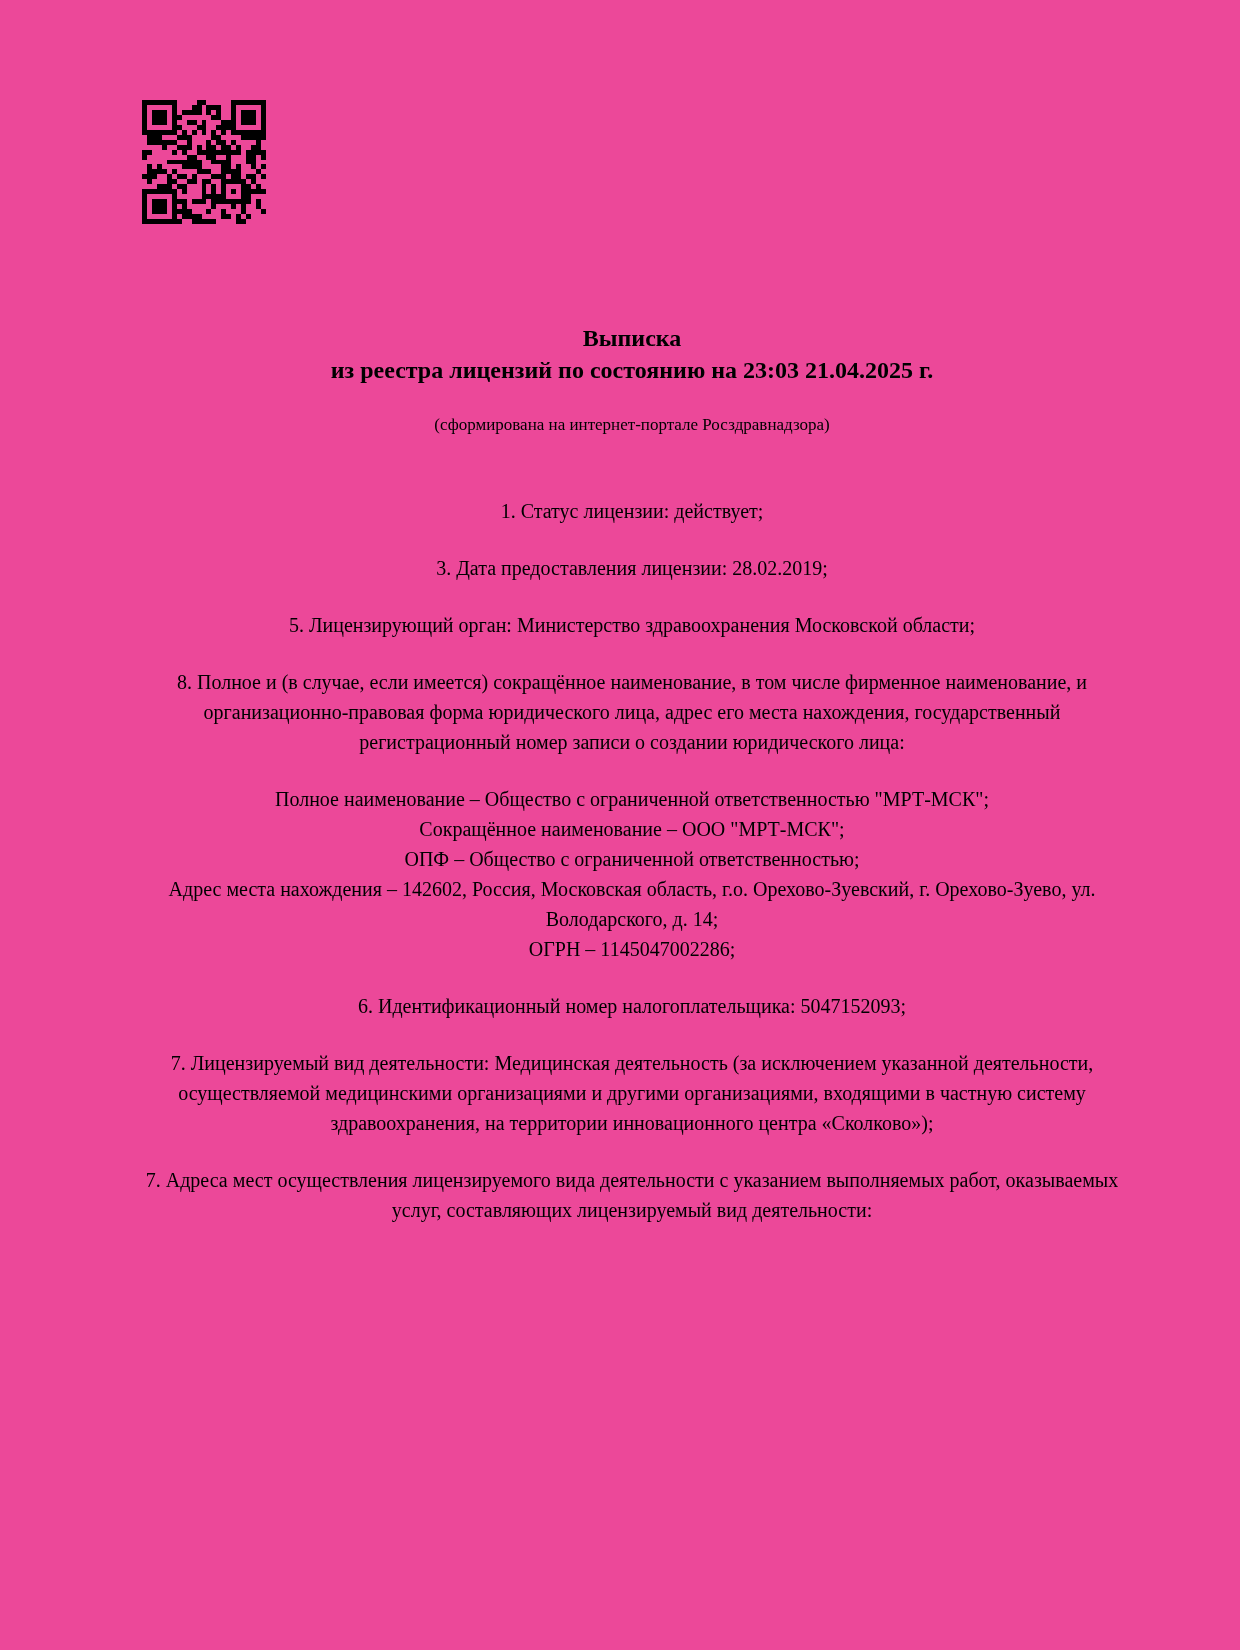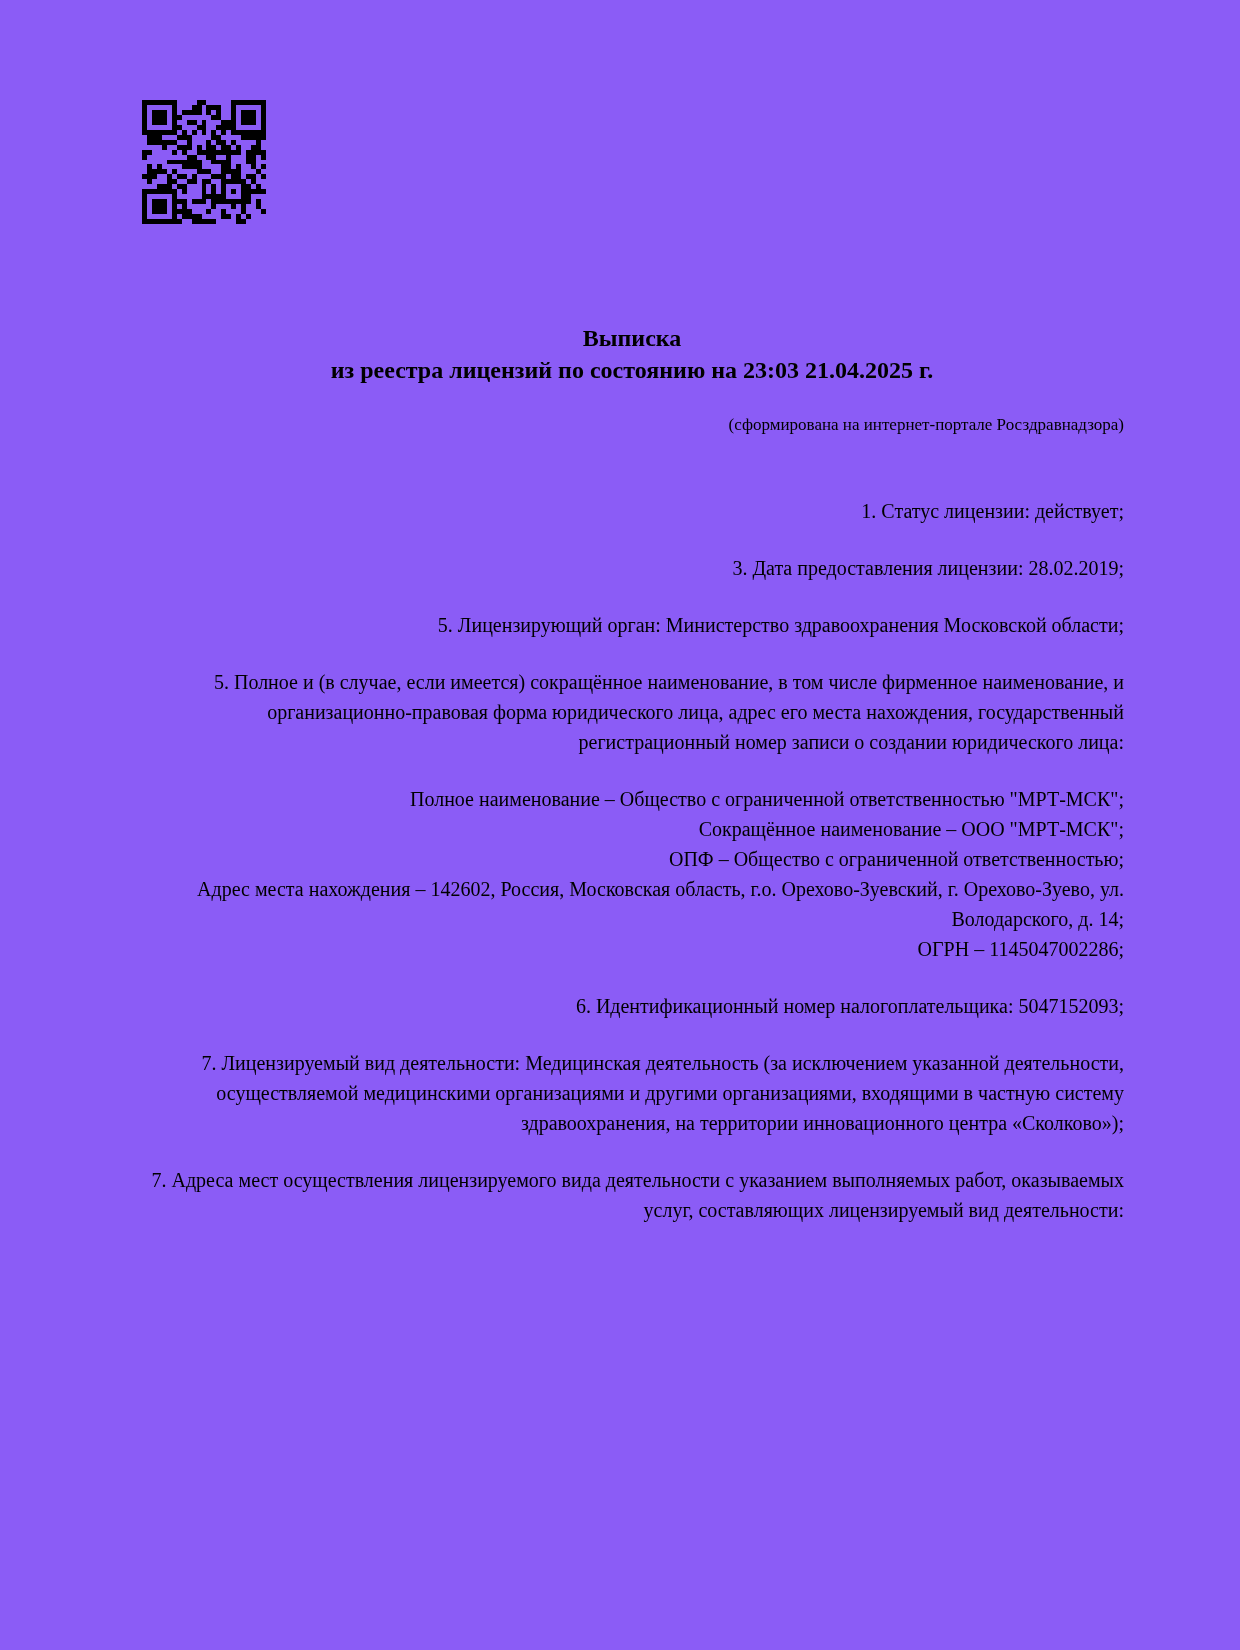--- a/index.html
+++ b/index.html
@@ -9,53 +9,53 @@
     height: 1650px;
     position: relative;
     font-family: "Liberation Serif", "DejaVu Serif", serif;
     color: #000000;
     overflow: hidden;
   }
   .page {
     position: relative;
     width: 1240px;
     height: 1650px;
-    background: #8b5cf6;
+    background: #ec4899;
   }
   .qr {
     position: absolute;
     left: 142px;
     top: 100px;
     width: 124px;
     height: 124px;
   }
   .content {
     padding: 322px 116px 0 140px;
   }
   .title {
     text-align: center;
     font-weight: bold;
     font-size: 24px;
     line-height: 32px;
   }
   .subtitle {
-    text-align: right;
+    text-align: center;
     font-size: 17px;
     line-height: 22px;
     margin-top: 28px;
   }
   .body-text {
     margin-top: 60px;
   }
   .body-text p {
     font-size: 20px;
     line-height: 30px;
     margin: 0 0 27px 0;
     white-space: pre-line;
-    text-align: right;
+    text-align: center;
   }
 </style>
 </head>
 <body>
 
 <div class="page">
 
   <div class="qr" aria-hidden="true"><svg viewBox="0 0 25 25" width="100%" height="100%" shape-rendering="crispEdges">
         <path d="M0 0h1v1h-1zM1 0h1v1h-1zM2 0h1v1h-1zM3 0h1v1h-1zM4 0h1v1h-1zM5 0h1v1h-1zM6 0h1v1h-1zM11 0h1v1h-1zM12 0h1v1h-1zM18 0h1v1h-1zM19 0h1v1h-1zM20 0h1v1h-1zM21 0h1v1h-1zM22 0h1v1h-1zM23 0h1v1h-1zM24 0h1v1h-1zM0 1h1v1h-1zM6 1h1v1h-1zM10 1h1v1h-1zM11 1h1v1h-1zM13 1h1v1h-1zM14 1h1v1h-1zM15 1h1v1h-1zM18 1h1v1h-1zM24 1h1v1h-1zM0 2h1v1h-1zM2 2h1v1h-1zM3 2h1v1h-1zM4 2h1v1h-1zM6 2h1v1h-1zM8 2h1v1h-1zM9 2h1v1h-1zM10 2h1v1h-1zM11 2h1v1h-1zM13 2h1v1h-1zM15 2h1v1h-1zM18 2h1v1h-1zM20 2h1v1h-1zM21 2h1v1h-1zM22 2h1v1h-1zM24 2h1v1h-1zM0 3h1v1h-1zM2 3h1v1h-1zM3 3h1v1h-1zM4 3h1v1h-1zM6 3h1v1h-1zM7 3h1v1h-1zM14 3h1v1h-1zM15 3h1v1h-1zM18 3h1v1h-1zM20 3h1v1h-1zM21 3h1v1h-1zM22 3h1v1h-1zM24 3h1v1h-1zM0 4h1v1h-1zM2 4h1v1h-1zM3 4h1v1h-1zM4 4h1v1h-1zM6 4h1v1h-1zM9 4h1v1h-1zM10 4h1v1h-1zM12 4h1v1h-1zM16 4h1v1h-1zM17 4h1v1h-1zM18 4h1v1h-1zM20 4h1v1h-1zM21 4h1v1h-1zM22 4h1v1h-1zM24 4h1v1h-1zM0 5h1v1h-1zM6 5h1v1h-1zM7 5h1v1h-1zM11 5h1v1h-1zM12 5h1v1h-1zM15 5h1v1h-1zM16 5h1v1h-1zM17 5h1v1h-1zM18 5h1v1h-1zM24 5h1v1h-1zM0 6h1v1h-1zM1 6h1v1h-1zM2 6h1v1h-1zM3 6h1v1h-1zM4 6h1v1h-1zM5 6h1v1h-1zM6 6h1v1h-1zM8 6h1v1h-1zM10 6h1v1h-1zM12 6h1v1h-1zM14 6h1v1h-1zM16 6h1v1h-1zM18 6h1v1h-1zM19 6h1v1h-1zM20 6h1v1h-1zM21 6h1v1h-1zM22 6h1v1h-1zM23 6h1v1h-1zM24 6h1v1h-1zM1 7h1v1h-1zM2 7h1v1h-1zM3 7h1v1h-1zM7 7h1v1h-1zM8 7h1v1h-1zM9 7h1v1h-1zM14 7h1v1h-1zM15 7h1v1h-1zM20 7h1v1h-1zM21 7h1v1h-1zM22 7h1v1h-1zM23 7h1v1h-1zM24 7h1v1h-1zM1 8h1v1h-1zM2 8h1v1h-1zM3 8h1v1h-1zM4 8h1v1h-1zM5 8h1v1h-1zM6 8h1v1h-1zM9 8h1v1h-1zM13 8h1v1h-1zM15 8h1v1h-1zM16 8h1v1h-1zM18 8h1v1h-1zM23 8h1v1h-1zM4 9h1v1h-1zM7 9h1v1h-1zM8 9h1v1h-1zM9 9h1v1h-1zM11 9h1v1h-1zM13 9h1v1h-1zM14 9h1v1h-1zM16 9h1v1h-1zM17 9h1v1h-1zM19 9h1v1h-1zM22 9h1v1h-1zM23 9h1v1h-1zM0 10h1v1h-1zM1 10h1v1h-1zM6 10h1v1h-1zM8 10h1v1h-1zM11 10h1v1h-1zM12 10h1v1h-1zM13 10h1v1h-1zM14 10h1v1h-1zM15 10h1v1h-1zM16 10h1v1h-1zM17 10h1v1h-1zM18 10h1v1h-1zM19 10h1v1h-1zM21 10h1v1h-1zM22 10h1v1h-1zM23 10h1v1h-1zM24 10h1v1h-1zM0 11h1v1h-1zM9 11h1v1h-1zM10 11h1v1h-1zM13 11h1v1h-1zM14 11h1v1h-1zM17 11h1v1h-1zM21 11h1v1h-1zM22 11h1v1h-1zM24 11h1v1h-1zM5 12h1v1h-1zM6 12h1v1h-1zM7 12h1v1h-1zM8 12h1v1h-1zM9 12h1v1h-1zM10 12h1v1h-1zM11 12h1v1h-1zM14 12h1v1h-1zM15 12h1v1h-1zM16 12h1v1h-1zM17 12h1v1h-1zM21 12h1v1h-1zM22 12h1v1h-1zM1 13h1v1h-1zM3 13h1v1h-1zM8 13h1v1h-1zM9 13h1v1h-1zM10 13h1v1h-1zM11 13h1v1h-1zM16 13h1v1h-1zM17 13h1v1h-1zM19 13h1v1h-1zM22 13h1v1h-1zM24 13h1v1h-1zM1 14h1v1h-1zM2 14h1v1h-1zM3 14h1v1h-1zM4 14h1v1h-1zM6 14h1v1h-1zM11 14h1v1h-1zM12 14h1v1h-1zM13 14h1v1h-1zM16 14h1v1h-1zM17 14h1v1h-1zM18 14h1v1h-1zM19 14h1v1h-1zM23 14h1v1h-1zM0 15h1v1h-1zM1 15h1v1h-1zM2 15h1v1h-1zM5 15h1v1h-1zM7 15h1v1h-1zM8 15h1v1h-1zM10 15h1v1h-1zM14 15h1v1h-1zM15 15h1v1h-1zM16 15h1v1h-1zM18 15h1v1h-1zM19 15h1v1h-1zM21 15h1v1h-1zM22 15h1v1h-1zM24 15h1v1h-1zM1 16h1v1h-1zM5 16h1v1h-1zM6 16h1v1h-1zM9 16h1v1h-1zM10 16h1v1h-1zM12 16h1v1h-1zM13 16h1v1h-1zM16 16h1v1h-1zM17 16h1v1h-1zM18 16h1v1h-1zM19 16h1v1h-1zM20 16h1v1h-1zM22 16h1v1h-1zM3 17h1v1h-1zM4 17h1v1h-1zM5 17h1v1h-1zM7 17h1v1h-1zM8 17h1v1h-1zM12 17h1v1h-1zM14 17h1v1h-1zM16 17h1v1h-1zM20 17h1v1h-1zM21 17h1v1h-1zM23 17h1v1h-1zM0 18h1v1h-1zM1 18h1v1h-1zM2 18h1v1h-1zM3 18h1v1h-1zM4 18h1v1h-1zM5 18h1v1h-1zM6 18h1v1h-1zM8 18h1v1h-1zM12 18h1v1h-1zM14 18h1v1h-1zM16 18h1v1h-1zM18 18h1v1h-1zM20 18h1v1h-1zM21 18h1v1h-1zM22 18h1v1h-1zM23 18h1v1h-1zM24 18h1v1h-1zM0 19h1v1h-1zM6 19h1v1h-1zM12 19h1v1h-1zM13 19h1v1h-1zM14 19h1v1h-1zM15 19h1v1h-1zM16 19h1v1h-1zM20 19h1v1h-1zM21 19h1v1h-1zM0 20h1v1h-1zM2 20h1v1h-1zM3 20h1v1h-1zM4 20h1v1h-1zM6 20h1v1h-1zM7 20h1v1h-1zM8 20h1v1h-1zM10 20h1v1h-1zM11 20h1v1h-1zM12 20h1v1h-1zM14 20h1v1h-1zM15 20h1v1h-1zM16 20h1v1h-1zM17 20h1v1h-1zM18 20h1v1h-1zM19 20h1v1h-1zM20 20h1v1h-1zM21 20h1v1h-1zM23 20h1v1h-1zM0 21h1v1h-1zM2 21h1v1h-1zM3 21h1v1h-1zM4 21h1v1h-1zM6 21h1v1h-1zM8 21h1v1h-1zM14 21h1v1h-1zM18 21h1v1h-1zM20 21h1v1h-1zM23 21h1v1h-1zM0 22h1v1h-1zM2 22h1v1h-1zM3 22h1v1h-1zM4 22h1v1h-1zM6 22h1v1h-1zM7 22h1v1h-1zM8 22h1v1h-1zM9 22h1v1h-1zM13 22h1v1h-1zM16 22h1v1h-1zM20 22h1v1h-1zM24 22h1v1h-1zM0 23h1v1h-1zM6 23h1v1h-1zM8 23h1v1h-1zM9 23h1v1h-1zM10 23h1v1h-1zM11 23h1v1h-1zM16 23h1v1h-1zM17 23h1v1h-1zM19 23h1v1h-1zM21 23h1v1h-1zM0 24h1v1h-1zM1 24h1v1h-1zM2 24h1v1h-1zM3 24h1v1h-1zM4 24h1v1h-1zM5 24h1v1h-1zM6 24h1v1h-1zM7 24h1v1h-1zM10 24h1v1h-1zM11 24h1v1h-1zM12 24h1v1h-1zM13 24h1v1h-1zM14 24h1v1h-1zM19 24h1v1h-1zM20 24h1v1h-1z" fill="#000000"></path>
       </svg></div>
@@ -66,21 +66,21 @@
       <div>Выписка</div>
       <div>из реестра лицензий по состоянию на 23:03 21.04.2025 г.</div>
     </div>
 
     <div class="subtitle">(сформирована на интернет-портале Росздравнадзора)</div>
 
     <div class="body-text">
       <p>1. Статус лицензии: действует;</p>
       <p>3. Дата предоставления лицензии: 28.02.2019;</p>
       <p>5. Лицензирующий орган: Министерство здравоохранения Московской области;</p>
-      <p>5. Полное и (в случае, если имеется) сокращённое наименование, в том числе фирменное наименование, и организационно-правовая форма юридического лица, адрес его места нахождения, государственный регистрационный номер записи о создании юридического лица:</p>
+      <p>8. Полное и (в случае, если имеется) сокращённое наименование, в том числе фирменное наименование, и организационно-правовая форма юридического лица, адрес его места нахождения, государственный регистрационный номер записи о создании юридического лица:</p>
       <p>Полное наименование – Общество с ограниченной ответственностью "МРТ-МСК";
 Сокращённое наименование – ООО "МРТ-МСК";
 ОПФ – Общество с ограниченной ответственностью;
 Адрес места нахождения – 142602, Россия, Московская область, г.о. Орехово-Зуевский, г. Орехово-Зуево, ул. Володарского, д. 14;
 ОГРН – 1145047002286;</p>
       <p>6. Идентификационный номер налогоплательщика: 5047152093;</p>
       <p>7. Лицензируемый вид деятельности: Медицинская деятельность (за исключением указанной деятельности, осуществляемой медицинскими организациями и другими организациями, входящими в частную систему здравоохранения, на территории инновационного центра «Сколково»);</p>
       <p>7. Адреса мест осуществления лицензируемого вида деятельности с указанием выполняемых работ, оказываемых услуг, составляющих лицензируемый вид деятельности:</p>
     </div>
 

